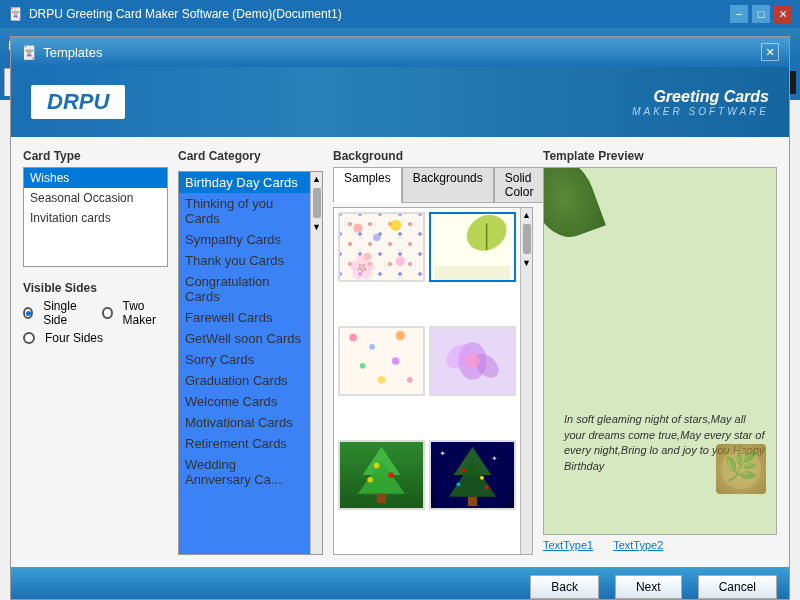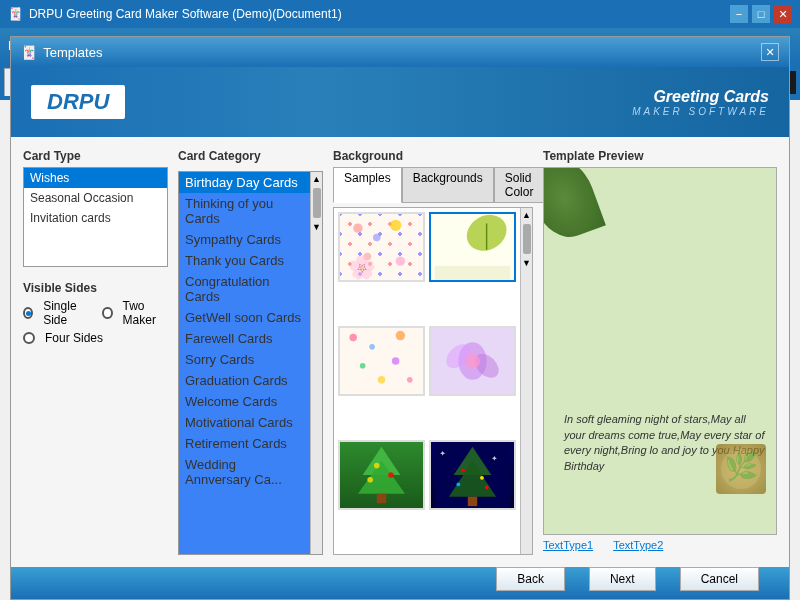--- a/index.html
+++ b/index.html
@@ -232,24 +232,24 @@
       text-decoration: underline;
       font-size: 11px;
       cursor: pointer;
     }
 
     
     .bottom-bar {
       background: linear-gradient(180deg, #3a9fd4 0%, #1a6fb5 100%);
       height: 32px;
       display: flex;
-      align-items: flex-start;
+      align-items: flex-end;
       justify-content: flex-end;
-      padding: 0 30px;
-      gap: 24px;
+      padding: 0 12px;
+      gap: 16px;
     }
     .btn {
       padding: 4px 20px;
       font-size: 12px;
       border: 1px solid #aaa;
       background: linear-gradient(180deg, #ffffff 0%, #dce8f0 100%);
       cursor: pointer;
       min-width: 60px;
     }
 
@@ -391,22 +391,22 @@
 
     <div class="middle-panel">
       <div class="panel-section-title">Card Category</div>
       <div style="display:flex;flex:1;border:1px solid #999;overflow:hidden;">
         <div class="cat-list-box" style="border:none;flex:1;">
           <div class="list-item selected">Birthday Day Cards</div>
           <div class="list-item">Thinking of you Cards</div>
           <div class="list-item">Sympathy Cards</div>
           <div class="list-item">Thank you Cards</div>
           <div class="list-item">Congratulation Cards</div>
+          <div class="list-item">Farewell Cards</div>
           <div class="list-item">GetWell soon Cards</div>
-          <div class="list-item">Farewell Cards</div>
           <div class="list-item">Sorry Cards</div>
           <div class="list-item">Graduation Cards</div>
           <div class="list-item">Welcome Cards</div>
           <div class="list-item">Motivational Cards</div>
           <div class="list-item">Retirement Cards</div>
           <div class="list-item">Wedding Annversary Ca...</div>
         </div>
         <div class="scrollbar-v">
           <span class="scroll-arrow">▲</span>
           <div class="scroll-thumb"></div>

